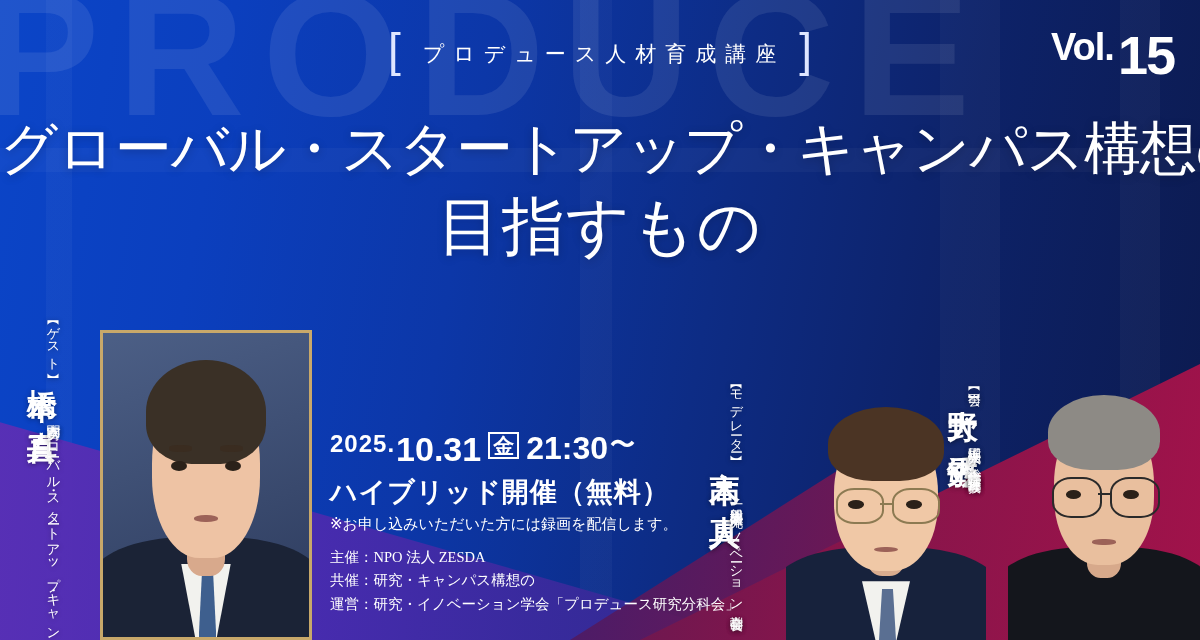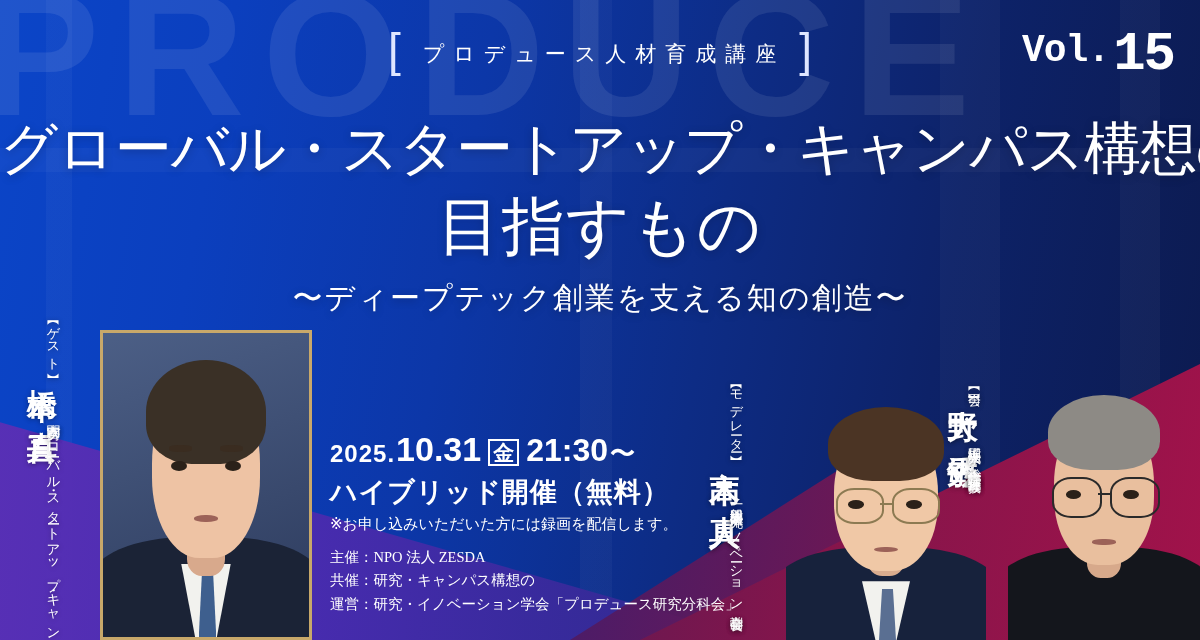--- a/index.html
+++ b/index.html
@@ -66,21 +66,21 @@
     display:inline-block;color:#dfe6ff;font-weight:300;
     font-size:46px;line-height:0;position:relative;top:6px;
     letter-spacing:0;
   }
   .kicker .brk.l{margin-right:22px;}
   .kicker .brk.r{margin-left:14px;}
   .kicker .txt{display:inline-block;vertical-align:middle;}
 
   .vol{
     position:absolute;top:28px;right:26px;color:#fff;
-    display:flex;align-items:center;line-height:1;font-family:Liberation Mono, monospace;
+    display:flex;align-items:flex-start;line-height:1;
   }
   .vol .v-lbl{font-size:38px;font-weight:700;letter-spacing:-1px;margin-bottom:8px;}
   .vol .v-num{font-size:54px;font-weight:700;letter-spacing:-2px;margin-left:4px;}
 
   
   .title1{
     position:absolute;top:118px;left:0;right:0;text-align:center;
     color:#fff;font-size:57px;font-weight:400;letter-spacing:-1px;
     white-space:nowrap;line-height:1.08;
     text-shadow:0 2px 10px rgba(0,0,0,.22);
@@ -94,21 +94,21 @@
   .subtitle{
     position:absolute;top:278px;left:0;right:0;text-align:center;
     color:#fff;font-size:30px;font-weight:400;letter-spacing:2px;
     white-space:nowrap;
     text-shadow:0 2px 8px rgba(0,0,0,.25);
   }
 
   
   .info{position:absolute;left:330px;top:432px;width:360px;color:#fff;}
   .date-line{
-    display:flex;align-items:flex-end;white-space:nowrap;
+    display:flex;align-items:flex-start;white-space:nowrap;
     font-weight:700;line-height:1;margin-bottom:8px;
   }
   .date-line .y{font-size:24px;letter-spacing:1px;}
   .date-line .md{font-size:34px;letter-spacing:0px;margin-left:1px;}
   .date-line .dow{
     font-size:21px;border:2px solid #fff;padding:1px 3px;
     margin:0 7px;line-height:1;font-weight:700;
   }
   .date-line .time{font-size:32px;letter-spacing:0;}
   .date-line .tilde{font-size:25px;margin-left:2px;}
@@ -180,21 +180,20 @@
     <span class="brk l">[</span><span class="txt">プロデュース人材育成講座</span><span class="brk r">]</span>
   </div>
 
   <div class="vol">
     <span class="v-lbl">Vol.</span>
     <span class="v-num">15</span>
   </div>
 
   <div class="title1">グローバル・スタートアップ・キャンパス構想の</div>
   <div class="title2">目指すもの</div>
-  <div class="subtitle">〜ディープテック創業を支える知の創造〜</div>
 
   <div class="info">
     <div class="date-line">
       <span class="y">2025.</span>
       <span class="md">10.31</span>
       <span class="dow">金</span>
       <span class="time">21:30</span>
       <span class="tilde">〜</span>
     </div>
     <div class="hybrid">ハイブリッド開催（無料）</div>

